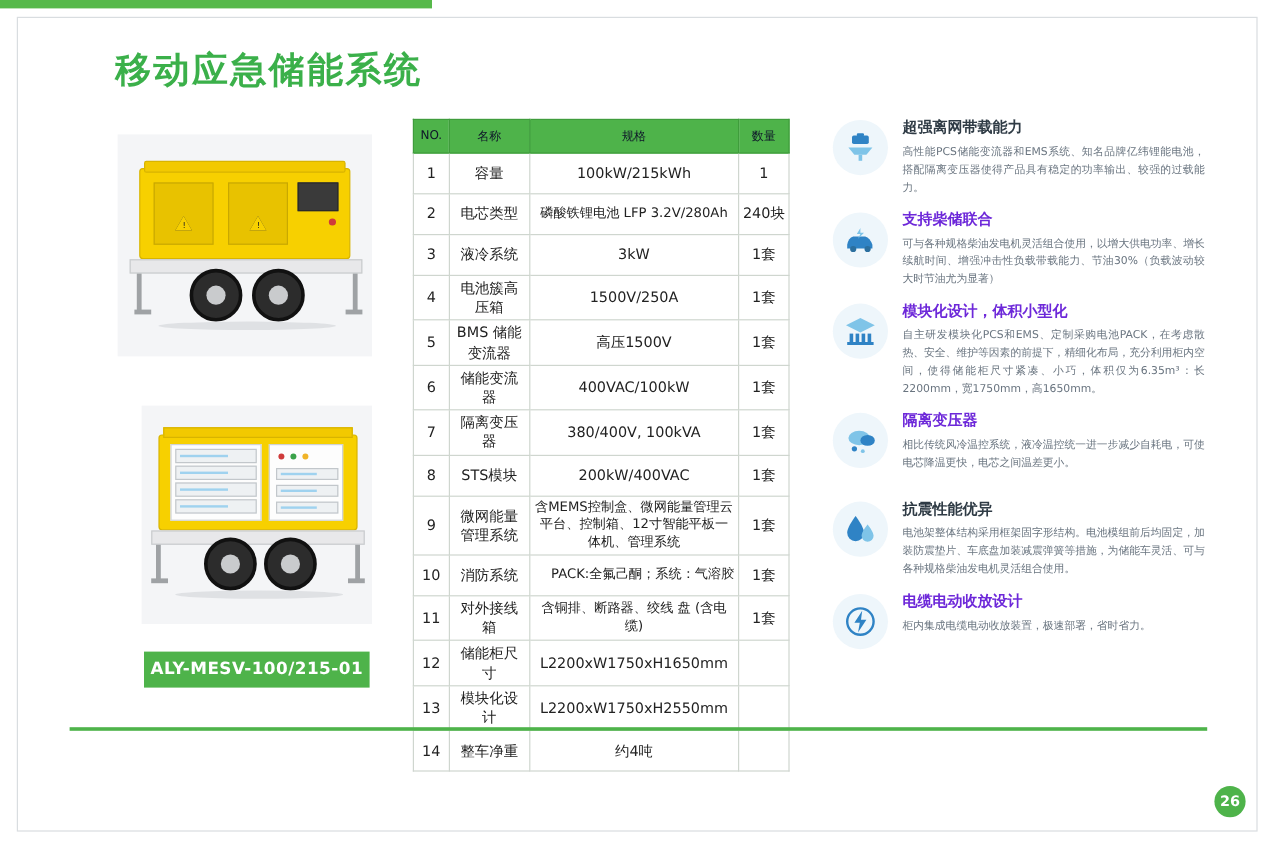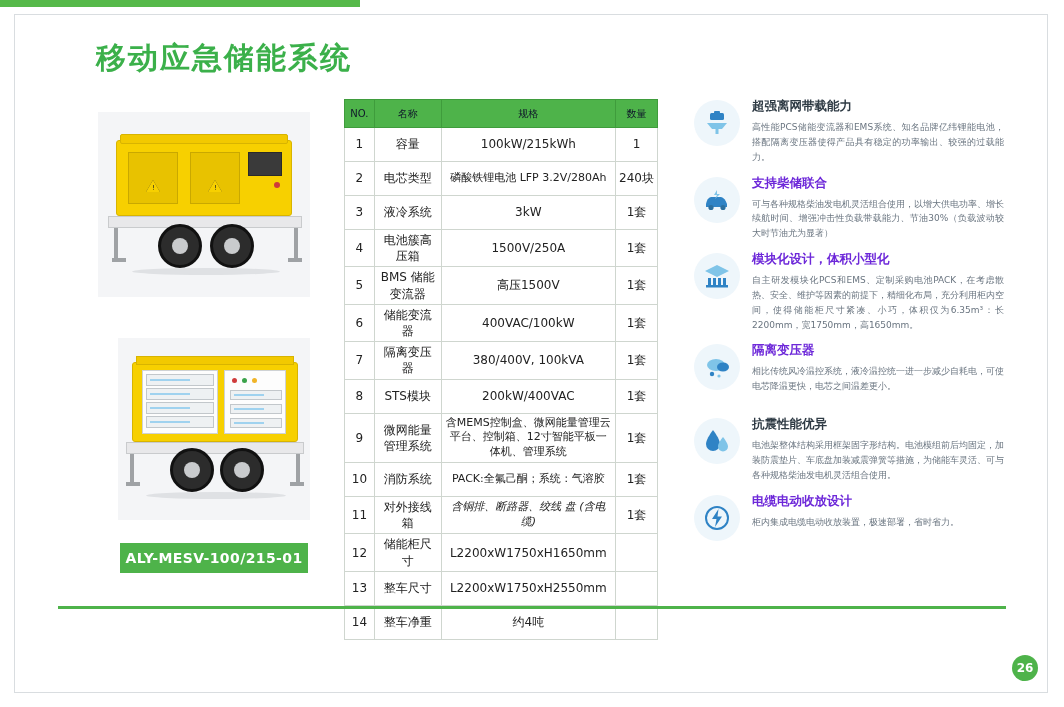--- a/index.html
+++ b/index.html
@@ -372,38 +372,38 @@
       </tr>
       <tr class="tall">
         <td class="c-no">9</td>
         <td class="c-name">微网能量管理系统</td>
         <td class="c-spec spec-multi">含MEMS控制盒、微网能量管理云平台、控制箱、12寸智能平板一体机、管理系统</td>
         <td class="c-qty">1套</td>
       </tr>
       <tr>
         <td class="c-no">10</td>
         <td class="c-name">消防系统</td>
-        <td class="c-spec" style="font-size:11px;">PACK:全氟己酮；系统：气溶胶</td>
+        <td class="c-spec" style="font-size:11px;text-align:right;">PACK:全氟己酮；系统：气溶胶</td>
         <td class="c-qty">1套</td>
       </tr>
       <tr>
         <td class="c-no">11</td>
         <td class="c-name">对外接线箱</td>
-        <td class="c-spec" style="font-size:11px;font-style:italic;">含铜排、断路器、绞线 盘 (含电缆)</td>
+        <td class="c-spec" style="font-size:11px;">含铜排、断路器、绞线 盘 (含电缆)</td>
         <td class="c-qty">1套</td>
       </tr>
       <tr>
         <td class="c-no">12</td>
         <td class="c-name">储能柜尺寸</td>
         <td class="c-spec">L2200xW1750xH1650mm</td>
         <td class="c-qty"></td>
       </tr>
       <tr>
         <td class="c-no">13</td>
-        <td class="c-name">整车尺寸</td>
+        <td class="c-name">模块化设计</td>
         <td class="c-spec">L2200xW1750xH2550mm</td>
         <td class="c-qty"></td>
       </tr>
       <tr>
         <td class="c-no">14</td>
         <td class="c-name">整车净重</td>
         <td class="c-spec">约4吨</td>
         <td class="c-qty"></td>
       </tr>
     </tbody>

